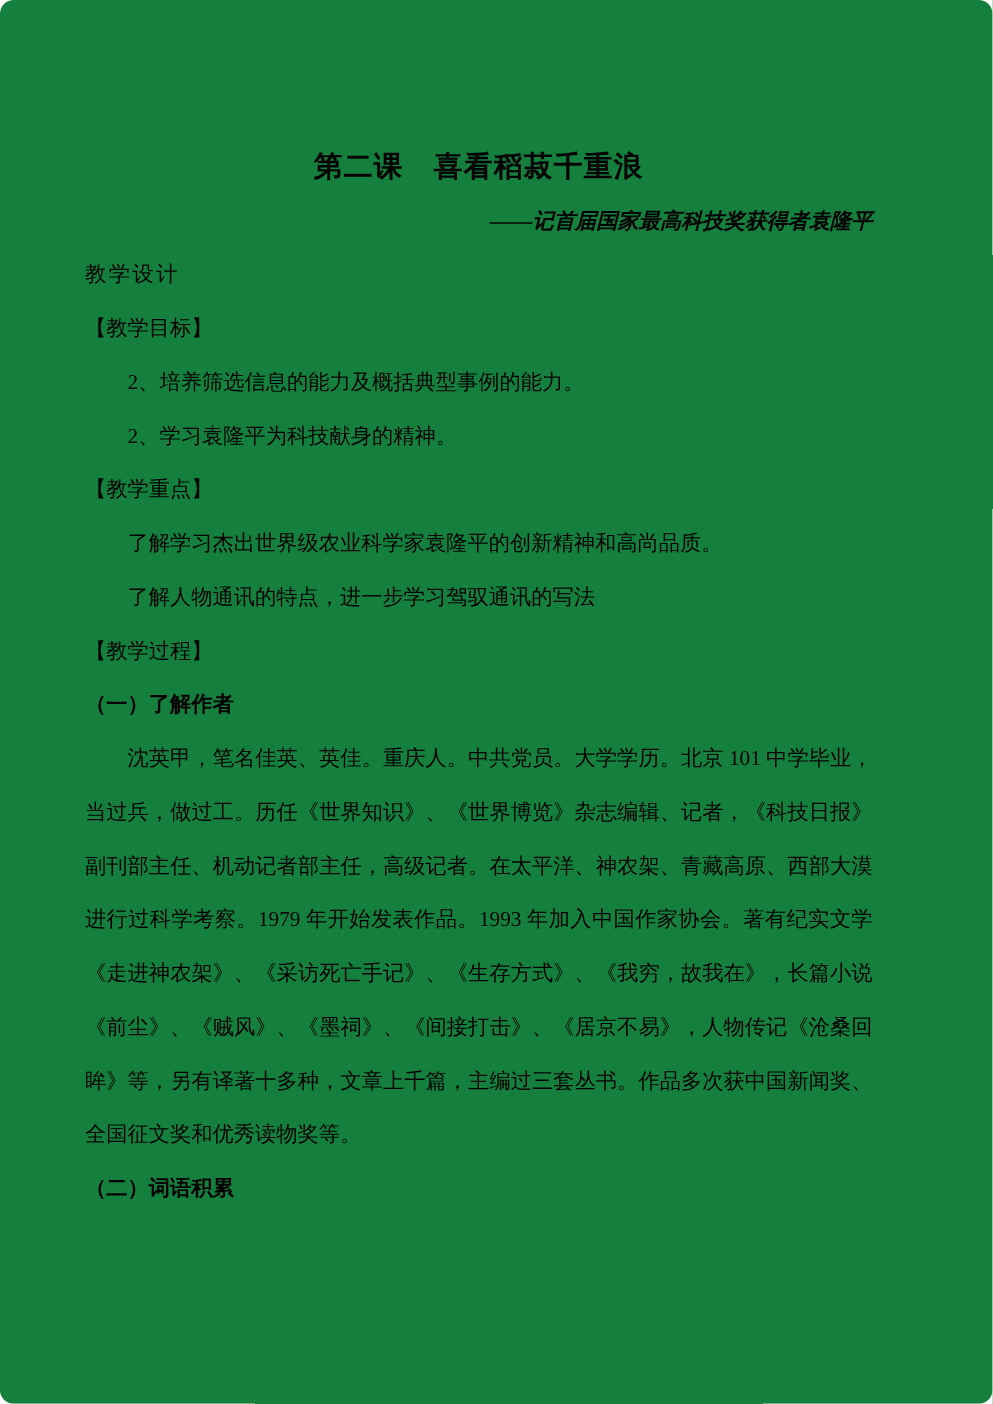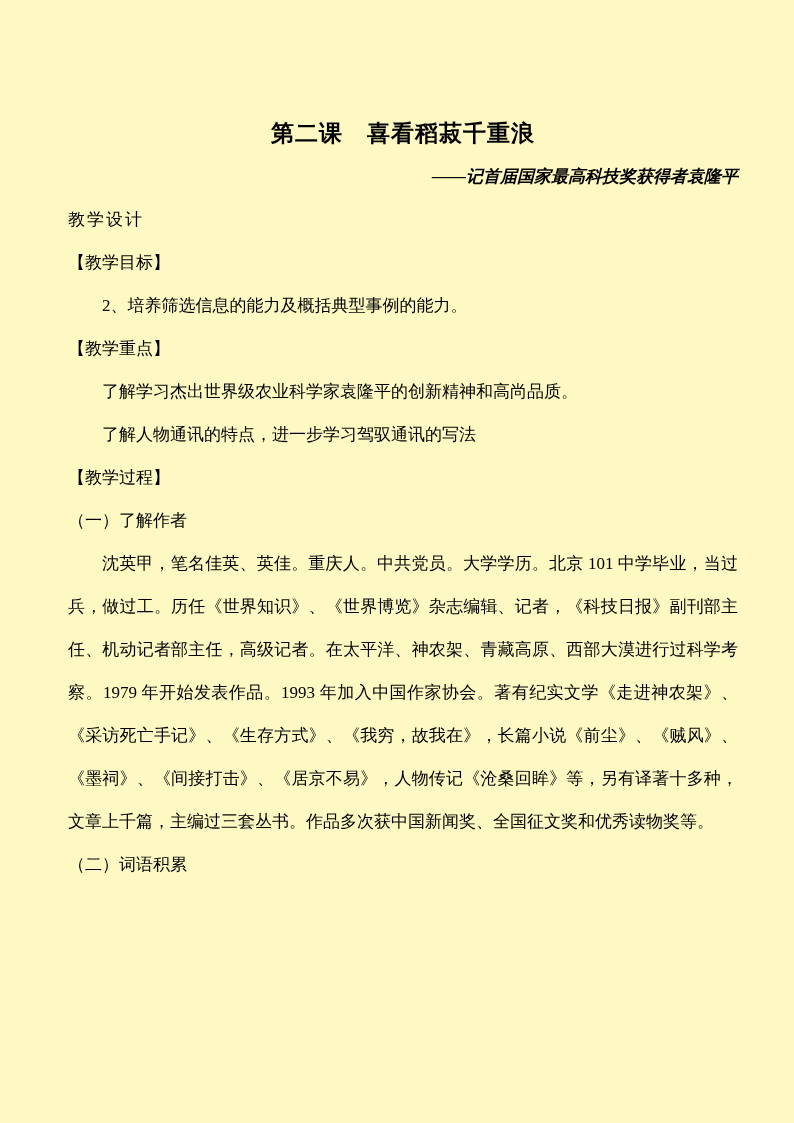--- a/index.html
+++ b/index.html
@@ -5,24 +5,25 @@
   * { margin: 0; padding: 0; box-sizing: border-box; }
   html, body {
     background: #ffffff;
     font-family: "Liberation Serif", "DejaVu Serif", serif;
   }
   .page {
     position: relative;
     width: 794px;
     height: 1123px;
     margin: 0 auto;
-    background: #fef9c3;
+    background: #15803d;
     color: #000000;
-    padding: 112px 56px 0 68px;
+    padding: 112px 96px 0 68px;
     overflow: hidden;
+    border-radius: 11px;
   }
   .doc-title {
     font-size: 23px;
     font-weight: bold;
     text-align: center;
     line-height: 43px;
     letter-spacing: 1px;
   }
   .doc-subtitle {
     font-size: 17px;
@@ -37,21 +38,21 @@
     letter-spacing: 2px;
   }
   .section-heading {
     font-size: 17px;
     font-weight: normal;
     line-height: 43px;
     text-align: left;
   }
   .sub-heading {
     font-size: 17px;
-    font-weight: normal;
+    font-weight: bold;
     line-height: 43px;
     text-align: left;
   }
   .body-para {
     font-size: 17px;
     line-height: 43px;
     text-indent: 2em;
     text-align: justify;
   }
 </style>
@@ -61,20 +62,21 @@
 <div class="page">
 
   <h1 class="doc-title">第二课　喜看稻菽千重浪</h1>
 
   <p class="doc-subtitle">——记首届国家最高科技奖获得者袁隆平</p>
 
   <p class="doc-type">教学设计</p>
 
   <h2 class="section-heading">【教学目标】</h2>
   <p class="body-para">2、培养筛选信息的能力及概括典型事例的能力。</p>
+  <p class="body-para">2、学习袁隆平为科技献身的精神。</p>
 
   <h2 class="section-heading">【教学重点】</h2>
   <p class="body-para">了解学习杰出世界级农业科学家袁隆平的创新精神和高尚品质。</p>
 
   <p class="body-para">了解人物通讯的特点，进一步学习驾驭通讯的写法</p>
 
   <h2 class="section-heading">【教学过程】</h2>
 
   <h3 class="sub-heading">（一）了解作者</h3>
   <p class="body-para">沈英甲，笔名佳英、英佳。重庆人。中共党员。大学学历。北京 101 中学毕业，当过兵，做过工。历任《世界知识》、《世界博览》杂志编辑、记者，《科技日报》副刊部主任、机动记者部主任，高级记者。在太平洋、神农架、青藏高原、西部大漠进行过科学考察。1979 年开始发表作品。1993 年加入中国作家协会。著有纪实文学《走进神农架》、《采访死亡手记》、《生存方式》、《我穷，故我在》，长篇小说《前尘》、《贼风》、《墨祠》、《间接打击》、《居京不易》，人物传记《沧桑回眸》等，另有译著十多种，文章上千篇，主编过三套丛书。作品多次获中国新闻奖、全国征文奖和优秀读物奖等。</p>

